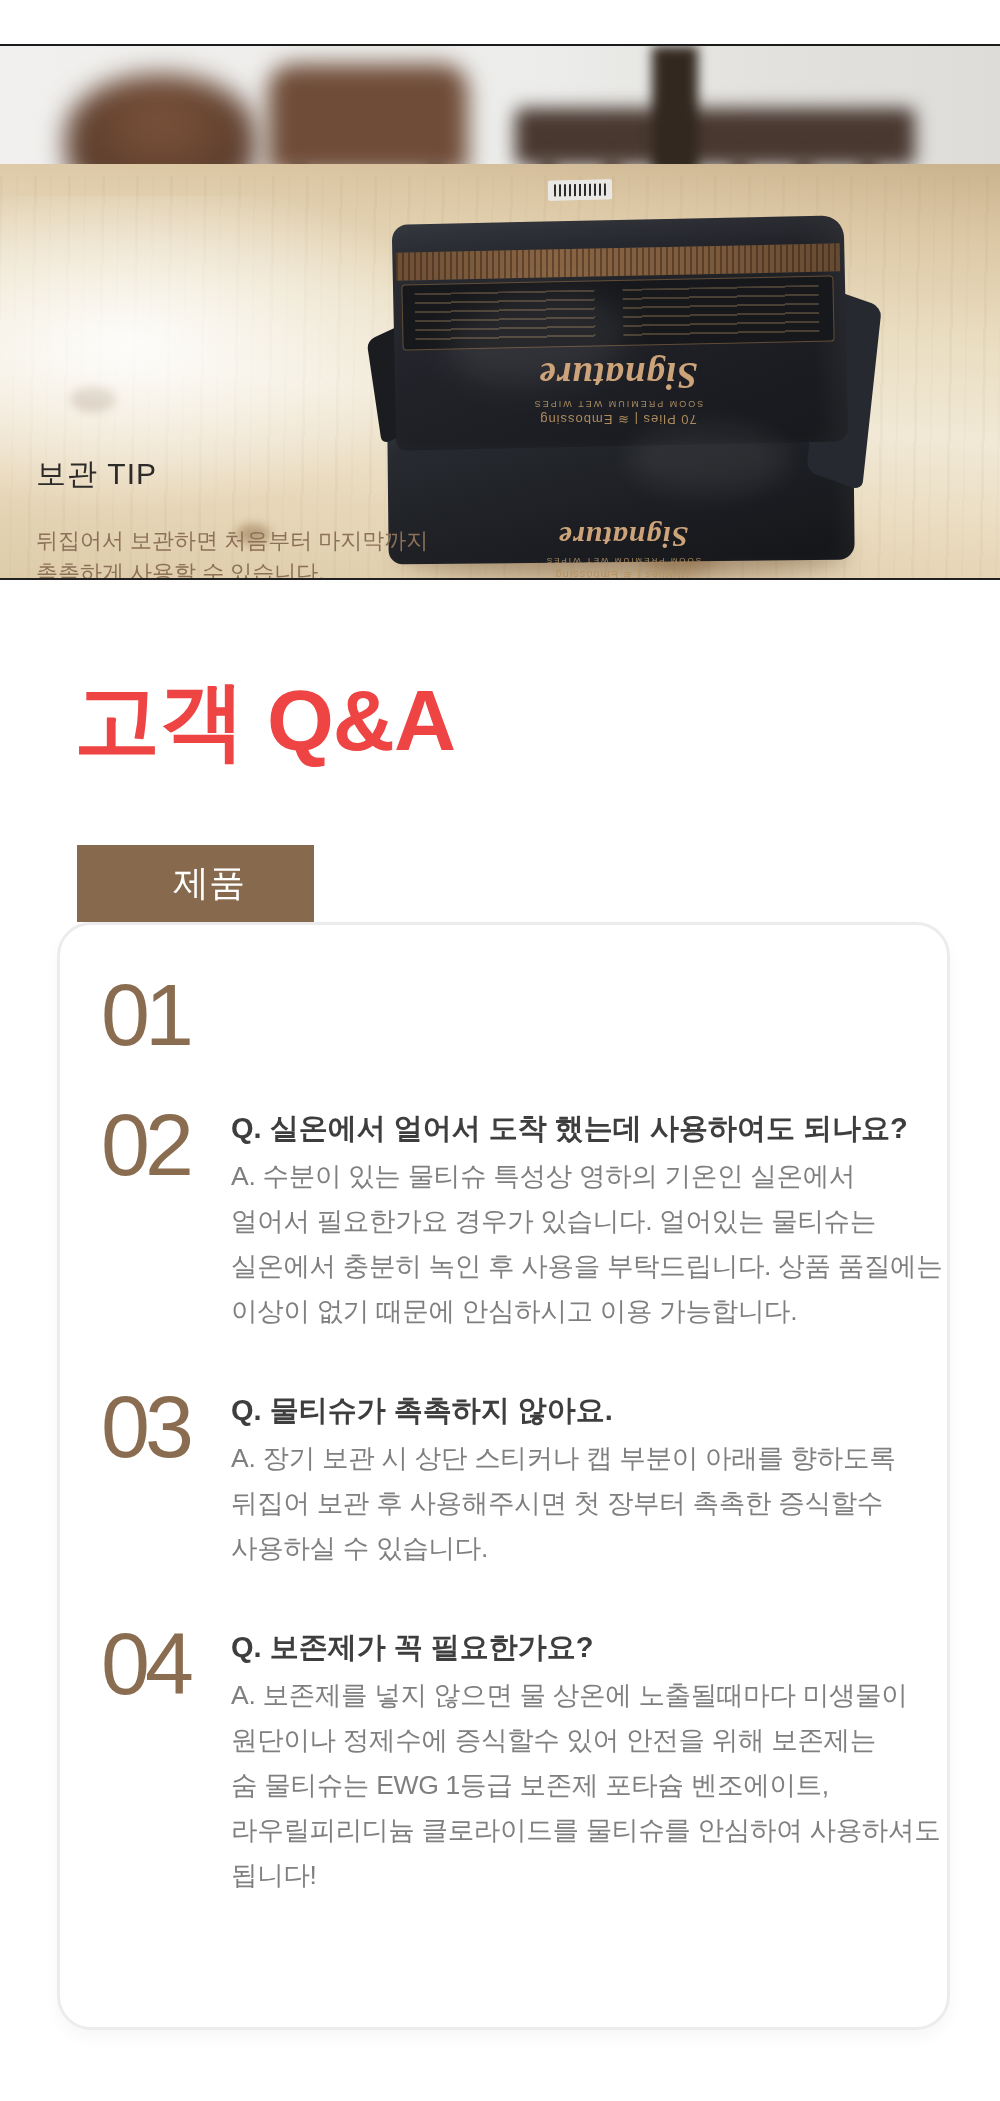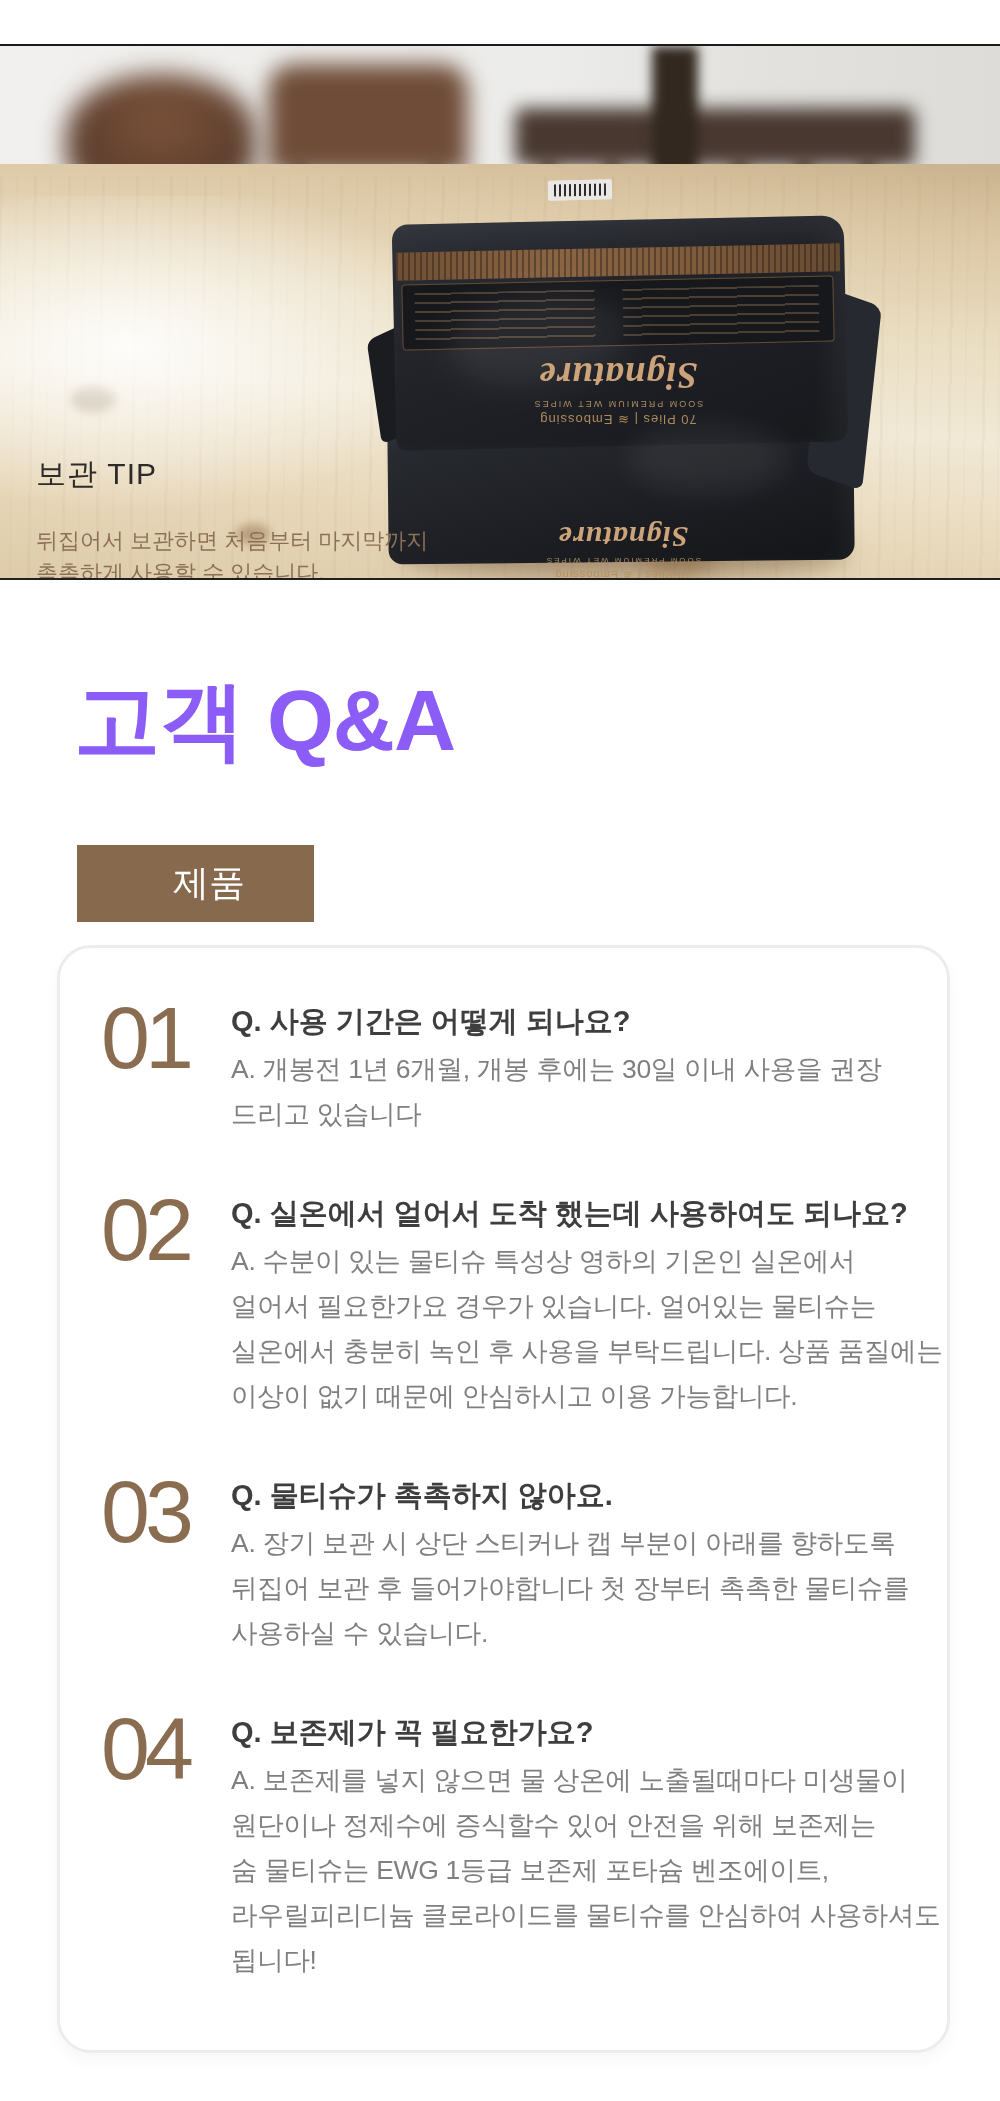--- a/index.html
+++ b/index.html
@@ -61,26 +61,26 @@
   .brand-block2 .brand-meta{font-size:11px;}
   .brand-block2 .brand-sub{font-size:8px;}
   .brand-block2 .brand-name{font-size:30px;}
   .sheen1{position:absolute;left:60px;top:120px;width:180px;height:90px;background:rgba(255,255,255,.07);border-radius:50%;filter:blur(14px);transform:rotate(-8deg);}
   .sheen2{position:absolute;left:240px;top:250px;width:160px;height:70px;background:rgba(255,255,255,.06);border-radius:50%;filter:blur(12px);}
 
   .tip-title{position:absolute;left:36px;top:408px;font-size:30px;font-weight:500;color:#2c2b29;letter-spacing:1px;}
   .tip-body{position:absolute;left:36px;top:479px;font-size:22px;line-height:32px;color:#8c7158;font-weight:500;}
 
   
-  .qa-title{position:absolute;left:74px;top:672px;font-size:86px;line-height:96px;font-weight:600;color:#8b5cf6;letter-spacing:-1px;text-align:right;}
+  .qa-title{position:absolute;left:74px;top:672px;font-size:86px;line-height:96px;font-weight:600;color:#ef4444;letter-spacing:-1px;text-align:right;}
   .qa-tab{position:absolute;left:77px;top:845px;width:210px;height:77px;background:#876a4d;color:#ffffff;
       display:flex;align-items:center;justify-content:center;font-size:36px;font-weight:500;z-index:3;cursor:pointer;padding-left:27px;}
   .qa-card{position:absolute;left:57px;top:922px;width:893px;height:1108px;background:#ffffff;
       border:3px solid #ececec;border-radius:34px;box-sizing:border-box;z-index:2;
-      box-shadow:0 8px 16px rgba(0,0,0,.035);padding:53px 50px 30px 41px;margin-top:23px;}
+      box-shadow:0 8px 16px rgba(0,0,0,.035);padding:53px 50px 30px 41px;}
   .qa-item{display:flex;margin-bottom:56px;}
   .qa-num{flex:0 0 130px;font-size:88px;line-height:74px;font-weight:500;color:#8a6d50;letter-spacing:-5px;}
   .qa-content{flex:1;min-width:0;}
   .qa-q{font-size:29px;line-height:36px;font-weight:700;color:#3e3e3e;margin:2px 0 8px 0;white-space:nowrap;}
   .qa-a{font-size:26.5px;line-height:45px;color:#7f7f7f;letter-spacing:-0.3px;}
   .qa-a .a-line{white-space:nowrap;}
 </style>
 </head>
 <body>
 
@@ -139,27 +139,20 @@
   </div>
 
   <div class="qa-title">고객 Q&amp;A</div>
 
   <div class="qa-tab">제품</div>
 
   <div class="qa-card">
 
     <div class="qa-item">
       <div class="qa-num">01</div>
-      <div class="qa-content">
-        <div class="qa-q">Q. 사용 기간은 어떻게 되나요?</div>
-        <div class="qa-a">
-            <div class="a-line">A. 개봉전 1년 6개월, 개봉 후에는 30일 이내 사용을 권장</div>
-            <div class="a-line">드리고 있습니다</div>
-          </div>
-      </div>
     </div>
 
     <div class="qa-item">
       <div class="qa-num">02</div>
       <div class="qa-content">
         <div class="qa-q">Q. 실온에서 얼어서 도착 했는데 사용하여도 되나요?</div>
         <div class="qa-a">
             <div class="a-line">A. 수분이 있는 물티슈 특성상 영하의 기온인 실온에서</div>
             <div class="a-line">얼어서 필요한가요 경우가 있습니다. 얼어있는 물티슈는</div>
             <div class="a-line">실온에서 충분히 녹인 후 사용을 부탁드립니다. 상품 품질에는</div>
@@ -167,21 +160,21 @@
           </div>
       </div>
     </div>
 
     <div class="qa-item">
       <div class="qa-num">03</div>
       <div class="qa-content">
         <div class="qa-q">Q. 물티슈가 촉촉하지 않아요.</div>
         <div class="qa-a">
             <div class="a-line">A. 장기 보관 시 상단 스티커나 캡 부분이 아래를 향하도록</div>
-            <div class="a-line">뒤집어 보관 후 들어가야합니다 첫 장부터 촉촉한 물티슈를</div>
+            <div class="a-line">뒤집어 보관 후 사용해주시면 첫 장부터 촉촉한 증식할수</div>
             <div class="a-line">사용하실 수 있습니다.</div>
           </div>
       </div>
     </div>
 
     <div class="qa-item">
       <div class="qa-num">04</div>
       <div class="qa-content">
         <div class="qa-q">Q. 보존제가 꼭 필요한가요?</div>
         <div class="qa-a">

